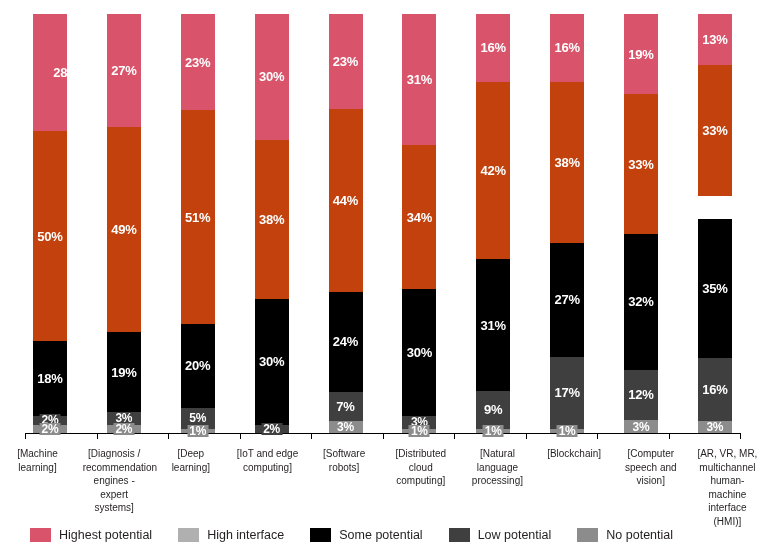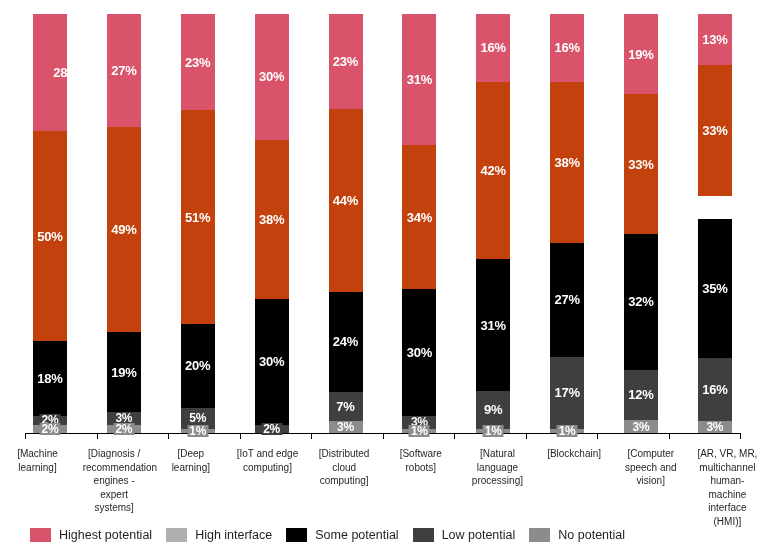--- a/index.html
+++ b/index.html
@@ -130,21 +130,21 @@
   .legend {
     position: absolute;
     left: 30px;
     top: 528px;
     display: flex;
     align-items: center;
   }
   .legend-item {
     display: flex;
     align-items: center;
-    margin-right: 14px;
+    margin-right: 26px;
   }
   .legend-swatch {
     width: 21px;
     height: 14px;
     margin-right: 8px;
     flex: none;
   }
   .legend-text {
     font-size: 12.5px;
     color: #231f20;
@@ -341,22 +341,22 @@
       <div class="axis-tick" style="left: 597px;"></div>
       <div class="axis-tick" style="left: 668.5px;"></div>
       <div class="axis-tick" style="left: 740px;"></div>
     </div>
 
   <div class="cats-row" id="cats-row">
       <div class="cat-label">[Machine learning]</div>
       <div class="cat-label">[Diagnosis / recommendation engines - expert systems]</div>
       <div class="cat-label">[Deep learning]</div>
       <div class="cat-label">[IoT and edge computing]</div>
+      <div class="cat-label">[Software robots]</div>
       <div class="cat-label">[Distributed cloud computing]</div>
-      <div class="cat-label">[Software robots]</div>
       <div class="cat-label">[Natural language processing]</div>
       <div class="cat-label">[Blockchain]</div>
       <div class="cat-label">[Computer speech and vision]</div>
       <div class="cat-label">[AR, VR, MR, multichannel human-machine interface (HMI)]</div>
     </div>
 
   <div class="legend" id="legend">
       <div class="legend-item">
         <span class="legend-swatch" style="background: rgb(217, 84, 107);"></span>
         <span class="legend-text">Highest potential</span>

